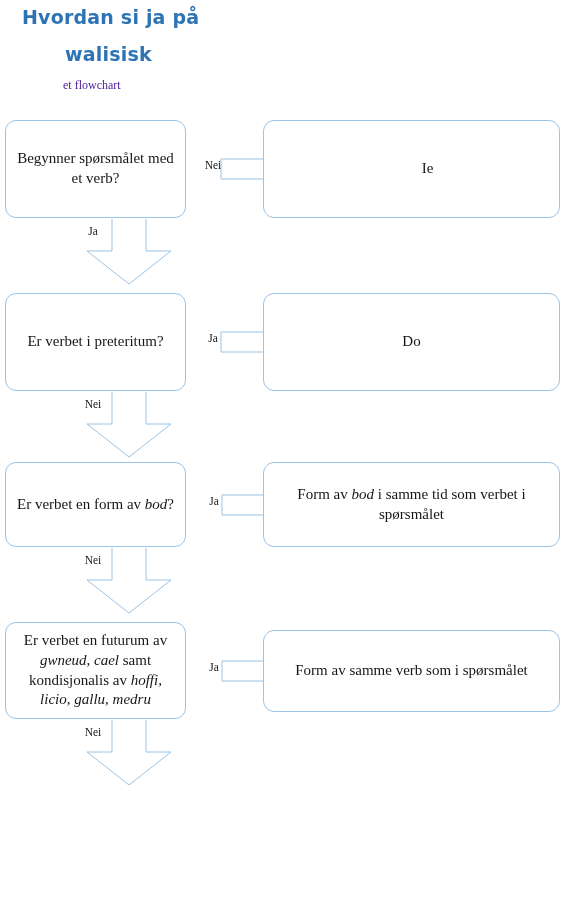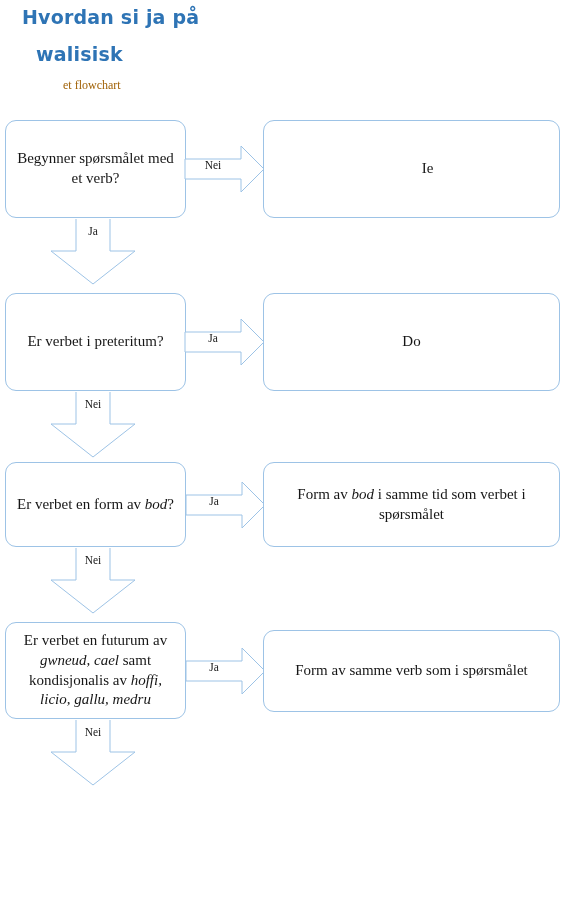--- a/index.html
+++ b/index.html
@@ -36,28 +36,28 @@
     color: #2e74b5;
     letter-spacing: 0.2px;
     line-height: 1.0;
   }
   .doc-title .line1 {
     display: block;
     margin: 8px 0 0 22px;
   }
   .doc-title .line2 {
     display: block;
-    margin: 18px 0 0 36px;
+    margin: 18px 0 0 65px;
   }
   .doc-subtitle {
     display: block;
     margin: 14px 0 0 63px;
     font-family: "Liberation Serif", "DejaVu Serif", serif;
     font-size: 12px;
-    color: #a16207;
+    color: #4c1d95;
   }
 
   
   .node {
     position: absolute;
     box-sizing: border-box;
     border: 1px solid #9dc3e6;
     border-radius: 11px;
     background: #ffffff;
     display: flex;
@@ -92,20 +92,21 @@
   #final {
     left: 5px;
     width: 555px;
     top: 793px;
     height: 103px;
   }
 
   
   .arrow {
     position: absolute;
+    padding-left: 36px;
   }
   .arrow svg {
     display: block;
     overflow: visible;
   }
   .arrow-path {
     fill: #ffffff;
     stroke: #9dc3e6;
     stroke-width: 1;
   }

